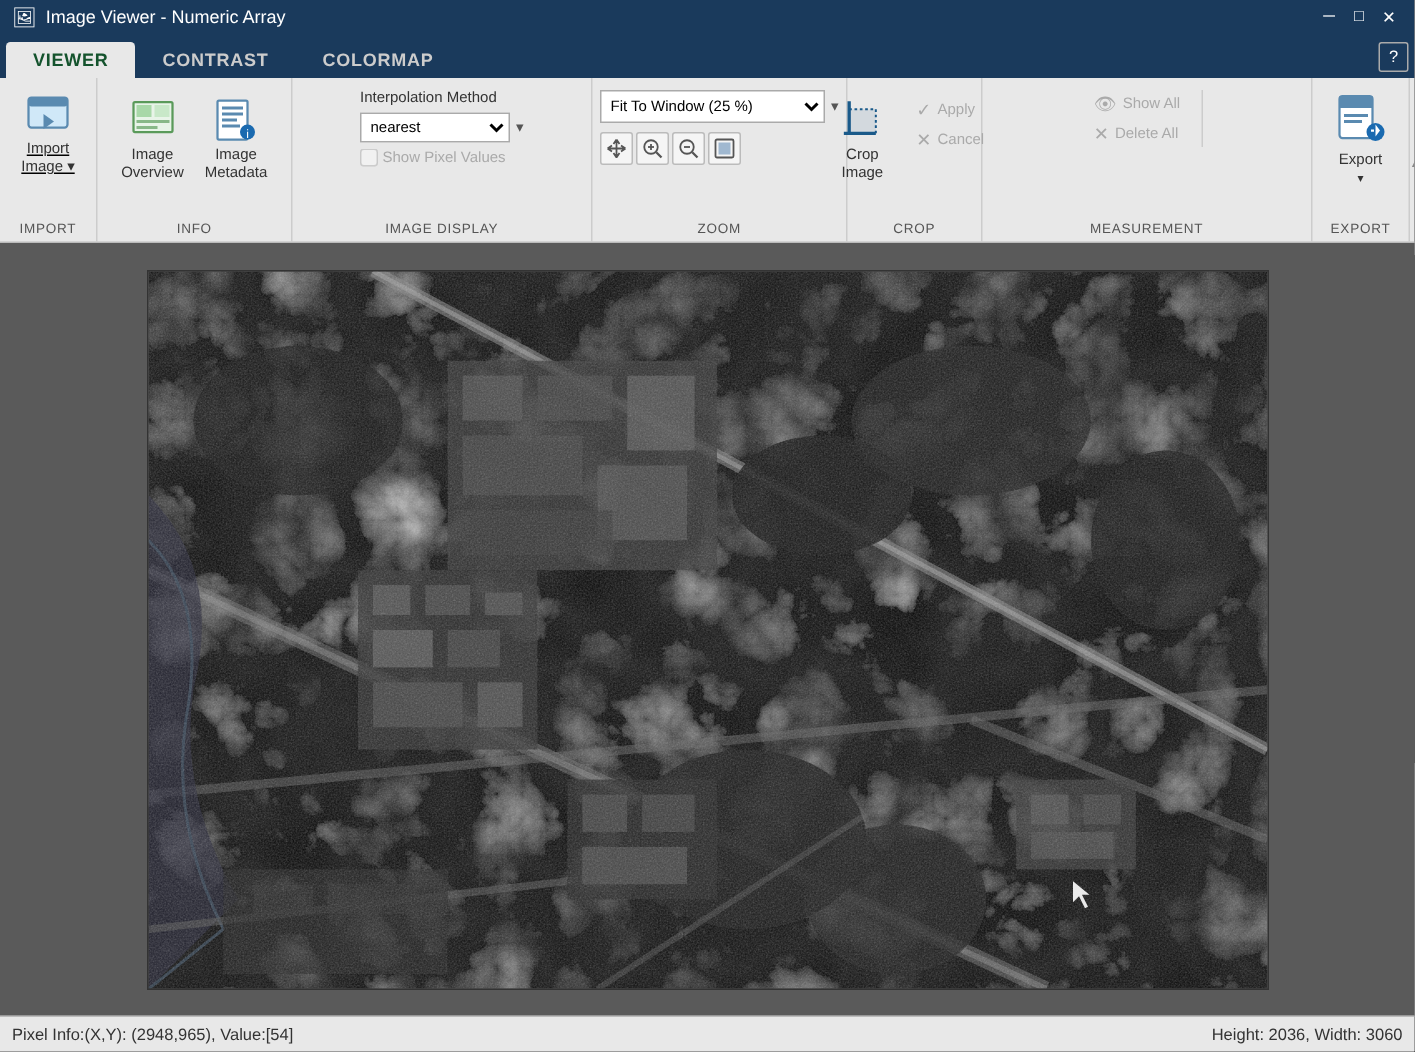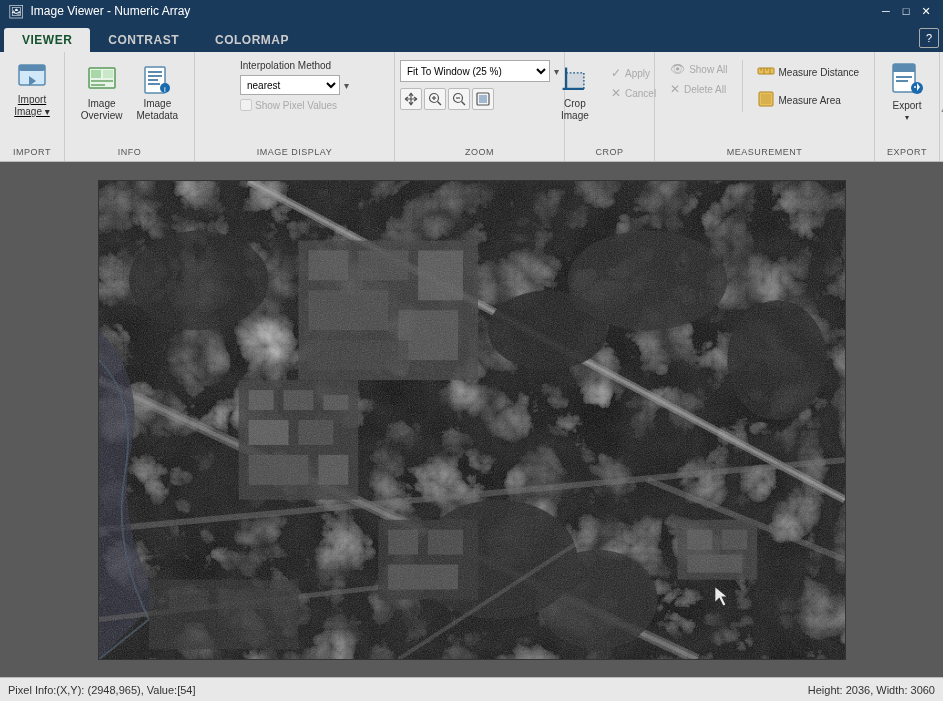--- a/index.html
+++ b/index.html
@@ -465,43 +465,20 @@
         <div class="meas-btn disabled" style="color:#aaa;">
           <span style="font-size:12px;">👁</span>
           <span style="font-size:10px; color:#aaa;text-align:right;">Show All</span>
         </div>
         <div class="meas-btn disabled" style="color:#aaa;">
           <span style="font-size:12px; color:#aaa;">✕</span>
           <span style="font-size:10px; color:#aaa;">Delete All</span>
         </div>
       </div>
       <div style="width:1px; background:#ccc; align-self:stretch; margin:0 4px;"></div>
-      <div style="display:flex; flex-direction:column; gap:4px;">
-        <div class="meas-btn">
-          <span>
-            <svg width="18" height="18" viewBox="0 0 18 18">
-              <rect x="1" y="6" width="16" height="6" rx="1" fill="#e8c060" stroke="#b08820" stroke-width="1"></rect>
-              <line x1="4" y1="6" x2="4" y2="9" stroke="#b08820" stroke-width="1"></line>
-              <line x1="7" y1="6" x2="7" y2="12" stroke="#b08820" stroke-width="1"></line>
-              <line x1="10" y1="6" x2="10" y2="9" stroke="#b08820" stroke-width="1"></line>
-              <line x1="13" y1="6" x2="13" y2="12" stroke="#b08820" stroke-width="1"></line>
-            </svg>
-          </span>
-          <span>Measure Distance</span>
-        </div>
-        <div class="meas-btn">
-          <span>
-            <svg width="18" height="18" viewBox="0 0 18 18">
-              <rect x="2" y="2" width="14" height="14" rx="1" fill="#e8c060" stroke="#b08820" stroke-width="1"></rect>
-              <rect x="4" y="4" width="10" height="10" fill="rgba(180,140,30,0.3)"></rect>
-            </svg>
-          </span>
-          <span>Measure Area</span>
-        </div>
-      </div>
     </div>
     <div class="ribbon-section-label">MEASUREMENT</div>
   </div>
 
   <div class="ribbon-section export-section">
     <div class="export-btn" style="padding-bottom:20px; padding-top:4px;">
       <div>
         <svg width="36" height="36" viewBox="0 0 36 36">
           <rect x="4" y="4" width="22" height="28" rx="2" fill="white" stroke="#5a8ab0" stroke-width="1.5"></rect>
           <rect x="4" y="4" width="22" height="8" fill="#5a8ab0"></rect>

